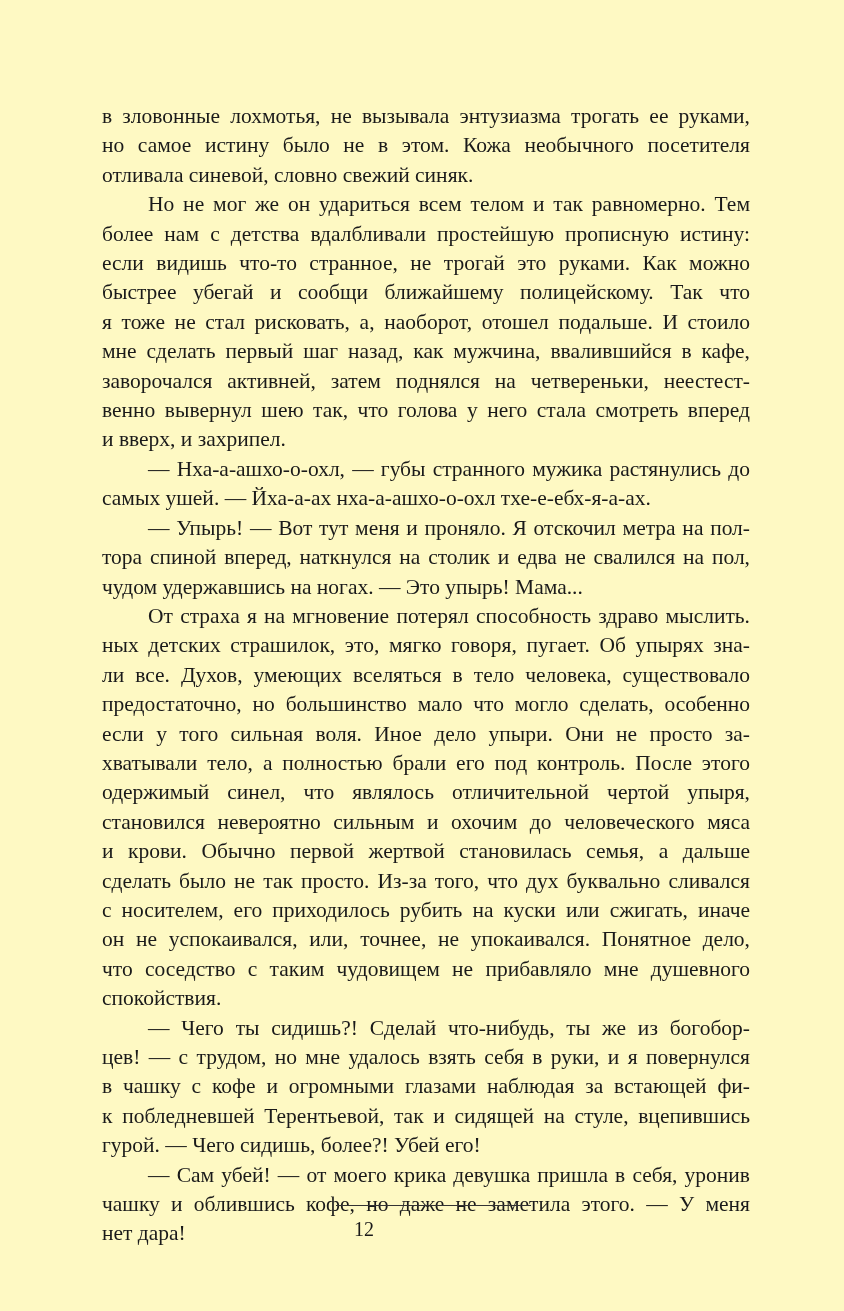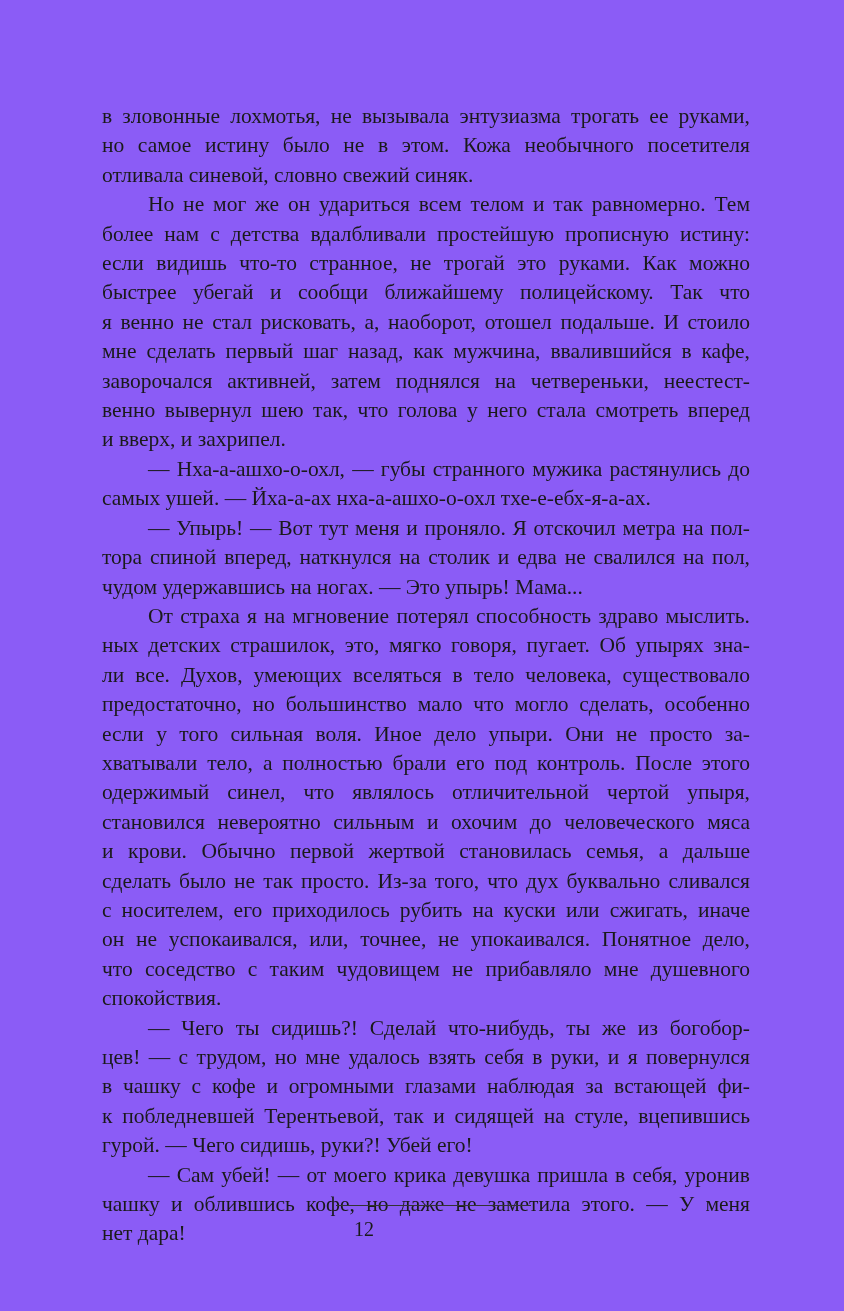--- a/index.html
+++ b/index.html
@@ -1,18 +1,18 @@
 <!DOCTYPE html>
 <html><head>
 <meta charset="utf-8">
 <style>
   html, body { margin: 0; padding: 0; background: #ffffff; }
   body { width: 844px; height: 1311px; position: relative; overflow: hidden; }
   .page {
-    position: absolute; left: 0; top: 0; width: 844px; height: 1311px; background: #8b5cf6;
+    position: absolute; left: 0; top: 0; width: 844px; height: 1311px; background: #fef9c3;
   }
   .text-block {
     position: absolute; left: 102px; top: 102px; width: 648px;
     font-family: "Liberation Serif", "DejaVu Serif", serif;
     font-size: 21.5px; line-height: 29.4px; color: #1a1a1a;
     text-align: justify; hyphens: manual;
   }
   .para { margin: 0; text-indent: 0; }
   .line { display: block; text-align: justify; text-align-last: justify; white-space: nowrap; overflow: visible; }
   .line.last { text-align-last: left; }
@@ -35,21 +35,21 @@
       <span class="line">в зловонные лохмотья, не вызывала энтузиазма трогать ее руками,</span>
       <span class="line">но самое истину было не в этом. Кожа необычного посетителя</span>
       <span class="line last">отливала синевой, словно свежий синяк.</span>
     </p>
 
     <p class="para">
       <span class="line" style="padding-left:46px">Но не мог же он удариться всем телом и так равномерно. Тем</span>
       <span class="line">более нам с детства вдалбливали простейшую прописную истину:</span>
       <span class="line">если видишь что-то странное, не трогай это руками. Как можно</span>
       <span class="line">быстрее убегай и сообщи ближайшему полицейскому. Так что</span>
-      <span class="line">я венно не стал рисковать, а, наоборот, отошел подальше. И стоило</span>
+      <span class="line">я тоже не стал рисковать, а, наоборот, отошел подальше. И стоило</span>
       <span class="line">мне сделать первый шаг назад, как мужчина, ввалившийся в кафе,</span>
       <span class="line">заворочался активней, затем поднялся на четвереньки, неестест-</span>
       <span class="line">венно вывернул шею так, что голова у него стала смотреть вперед</span>
       <span class="line last">и вверх, и захрипел.</span>
     </p>
 
     <p class="para">
       <span class="line" style="padding-left:46px">— Нха-а-ашхо-о-охл, — губы странного мужика растянулись до</span>
       <span class="line last">самых ушей. — Йха-а-ах нха-а-ашхо-о-охл тхе-е-ебх-я-а-ах.</span>
     </p>
@@ -75,21 +75,21 @@
       <span class="line">он не успокаивался, или, точнее, не упокаивался. Понятное дело,</span>
       <span class="line">что соседство с таким чудовищем не прибавляло мне душевного</span>
       <span class="line last">спокойствия.</span>
     </p>
 
     <p class="para">
       <span class="line" style="padding-left:46px">— Чего ты сидишь?! Сделай что-нибудь, ты же из богобор-</span>
       <span class="line">цев! — с трудом, но мне удалось взять себя в руки, и я повернулся</span>
       <span class="line">в чашку с кофе и огромными глазами наблюдая за встающей фи-</span>
       <span class="line">к побледневшей Терентьевой, так и сидящей на стуле, вцепившись</span>
-      <span class="line last">гурой. — Чего сидишь, руки?! Убей его!</span>
+      <span class="line last">гурой. — Чего сидишь, более?! Убей его!</span>
     </p>
 
     <p class="para">
       <span class="line" style="padding-left:46px">— Сам убей! — от моего крика девушка пришла в себя, уронив</span>
       <span class="line">чашку и облившись кофе, но даже не заметила этого. — У меня</span>
       <span class="line last">нет дара!</span>
     </p>
 
   </div>
 

